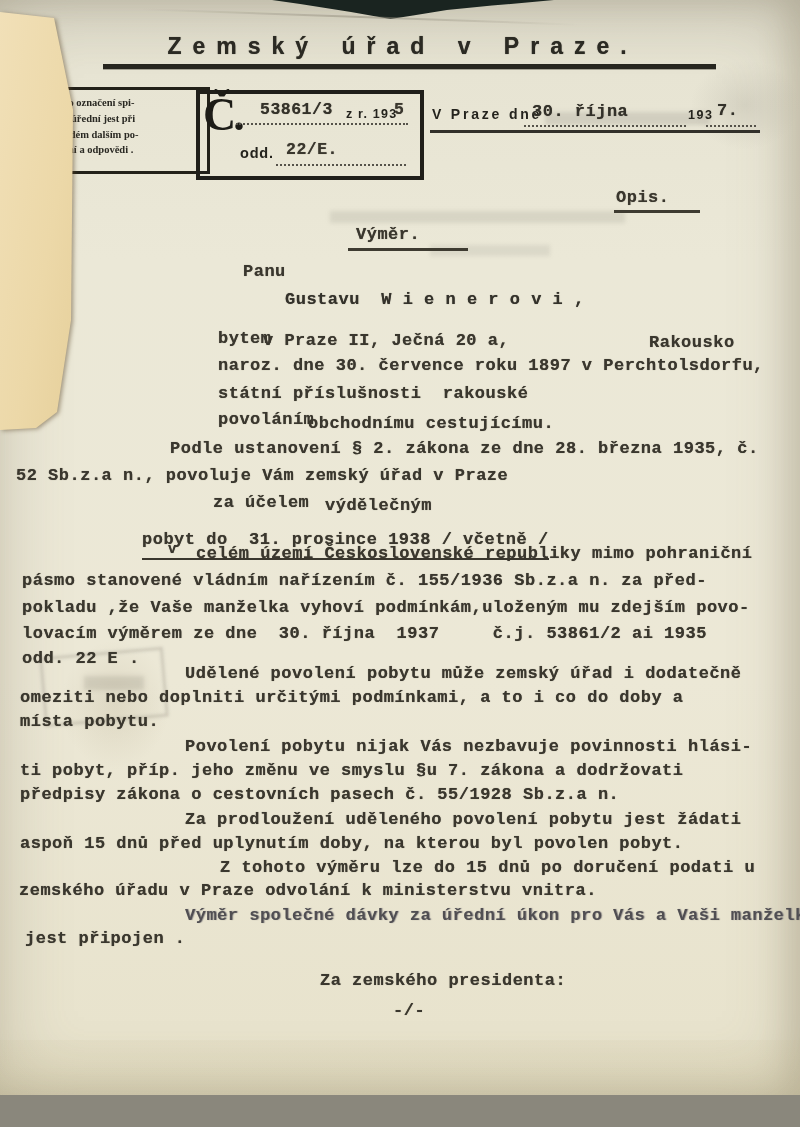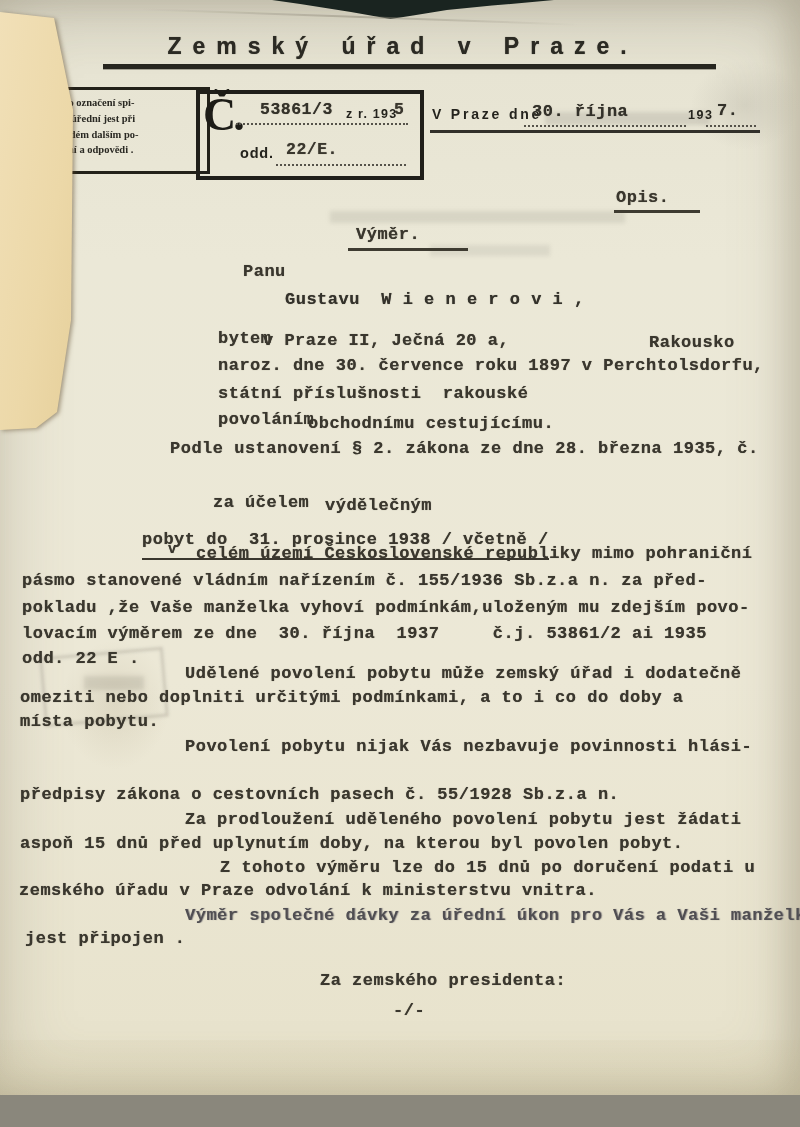--- a/index.html
+++ b/index.html
@@ -86,33 +86,35 @@
   <div class="t" style="left:285px;top:290px;color:#34322b;">Gustavu  W i e n e r o v i ,</div>
   <div class="t" style="left:218px;top:329px;">bytem</div>
   <div class="t" style="left:263px;top:331px;">v Praze II, Ječná 20 a,</div>
   <div class="t" style="left:649px;top:333px;">Rakousko</div>
   <div class="t" style="left:218px;top:356px;">naroz. dne 30. července roku 1897 v Perchtolsdorfu,</div>
   <div class="t" style="left:218px;top:384px;">státní příslušnosti  rakouské</div>
   <div class="t" style="left:218px;top:410px;">povoláním</div>
   <div class="t" style="left:308px;top:414px;">obchodnímu cestujícímu.</div>
 
   <div class="t" style="left:170px;top:439px;">Podle ustanovení § 2. zákona ze dne 28. března 1935, č.</div>
+  <div class="t" style="left:16px;top:466px;">52 Sb.z.a n., povoluje Vám zemský úřad v Praze</div>
   <div class="t" style="left:213px;top:493px;">za účelem</div>
   <div class="t" style="left:325px;top:496px;">výdělečným</div>
   <div class="t" style="left:142px;top:530px;border-bottom:2.5px solid #3a372e;padding-bottom:8px;">pobyt do  31. prosince 1938 / včetně /</div>
   <div class="t" style="left:168px;top:539px;font-size:14px;">v</div>
   <div class="t" style="left:196px;top:544px;">celém území Československé republiky mimo pohraniční</div>
   <div class="t" style="left:22px;top:571px;">pásmo stanovené vládním nařízením č. 155/1936 Sb.z.a n. za před-</div>
   <div class="t" style="left:22px;top:598px;">pokladu ,že Vaše manželka vyhoví podmínkám,uloženým mu zdejším povo-</div>
   <div class="t" style="left:22px;top:624px;">lovacím výměrem ze dne  30. října  1937     č.j. 53861/2 ai 1935</div>
   <div class="t" style="left:22px;top:649px;">odd. 22 E .</div>
   <div class="t" style="left:185px;top:664px;">Udělené povolení pobytu může zemský úřad i dodatečně</div>
   <div class="t" style="left:20px;top:688px;">omeziti nebo doplniti určitými podmínkami, a to i co do doby a</div>
   <div class="t" style="left:20px;top:712px;">místa pobytu.</div>
   <div class="t" style="left:185px;top:737px;">Povolení pobytu nijak Vás nezbavuje povinnosti hlási-</div>
+  <div class="t" style="left:20px;top:761px;">ti pobyt, příp. jeho změnu ve smyslu §u 7. zákona a dodržovati</div>
   <div class="t" style="left:20px;top:785px;">předpisy zákona o cestovních pasech č. 55/1928 Sb.z.a n.</div>
   <div class="t" style="left:185px;top:810px;">Za prodloužení uděleného povolení pobytu jest žádati</div>
   <div class="t" style="left:20px;top:834px;">aspoň 15 dnů před uplynutím doby, na kterou byl povolen pobyt.</div>
   <div class="t" style="left:220px;top:858px;">Z tohoto výměru lze do 15 dnů po doručení podati u</div>
   <div class="t" style="left:19px;top:881px;">zemského úřadu v Praze odvolání k ministerstvu vnitra.</div>
   <div class="t blurline" style="left:185px;top:906px;">Výměr společné dávky za úřední úkon pro Vás a Vaši manželku</div>
   <div class="t" style="left:25px;top:929px;">jest připojen .</div>
 
   <div class="t" style="left:320px;top:971px;">Za zemského presidenta:</div>
   <div class="t" style="left:393px;top:1001px;">-/-</div>

